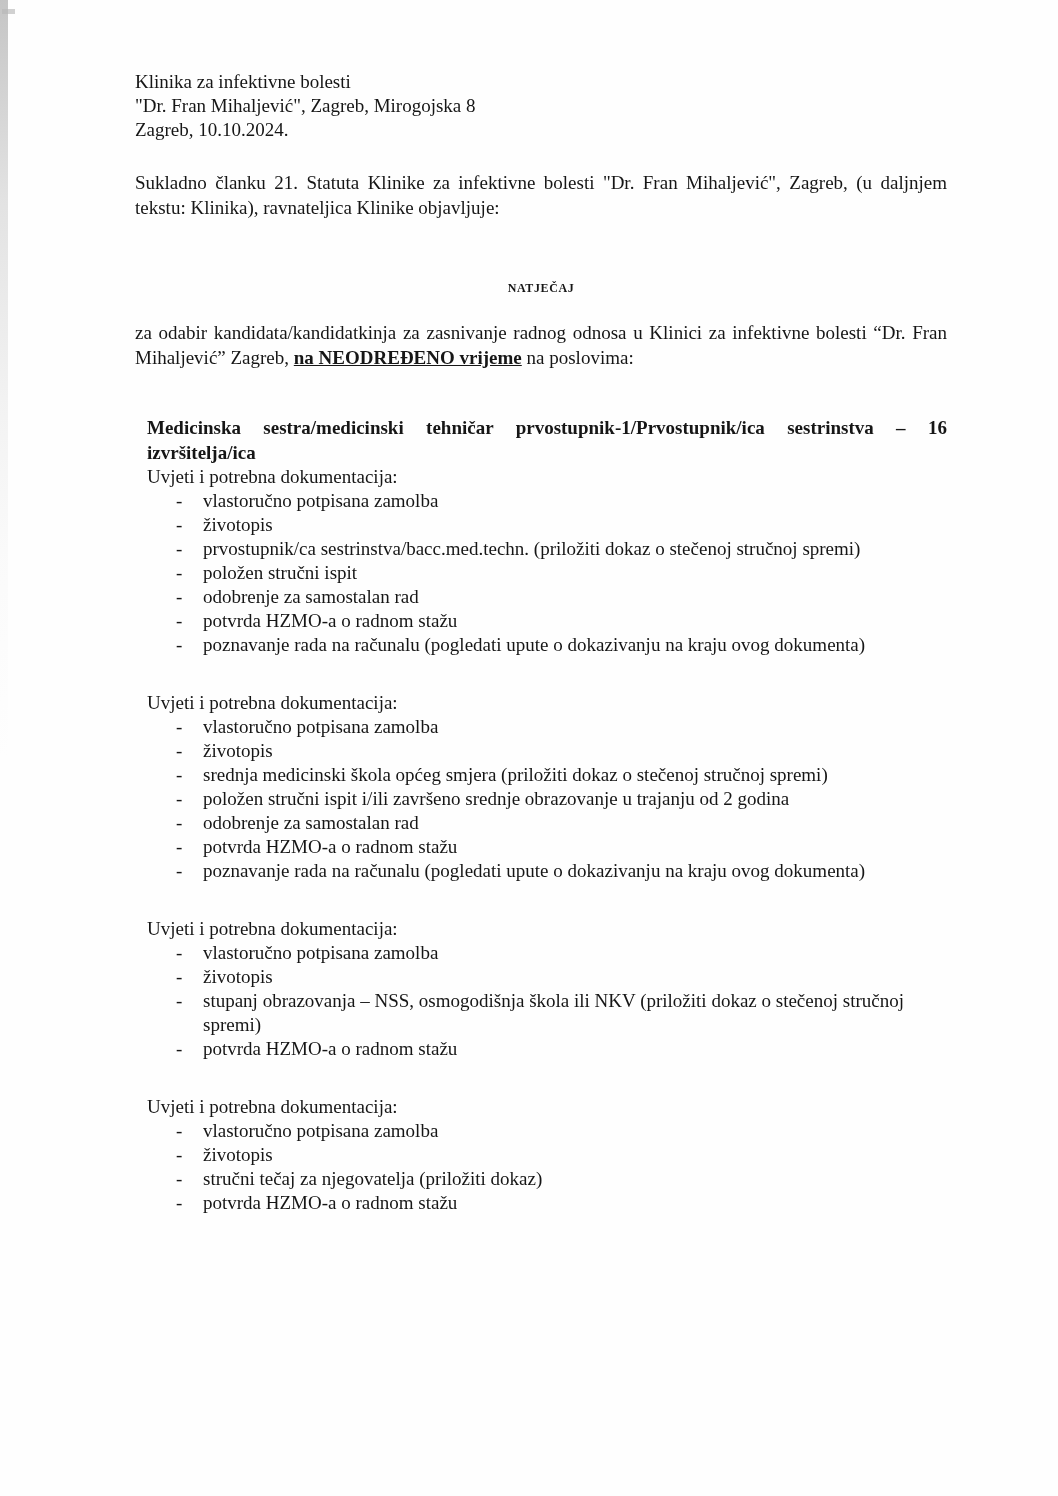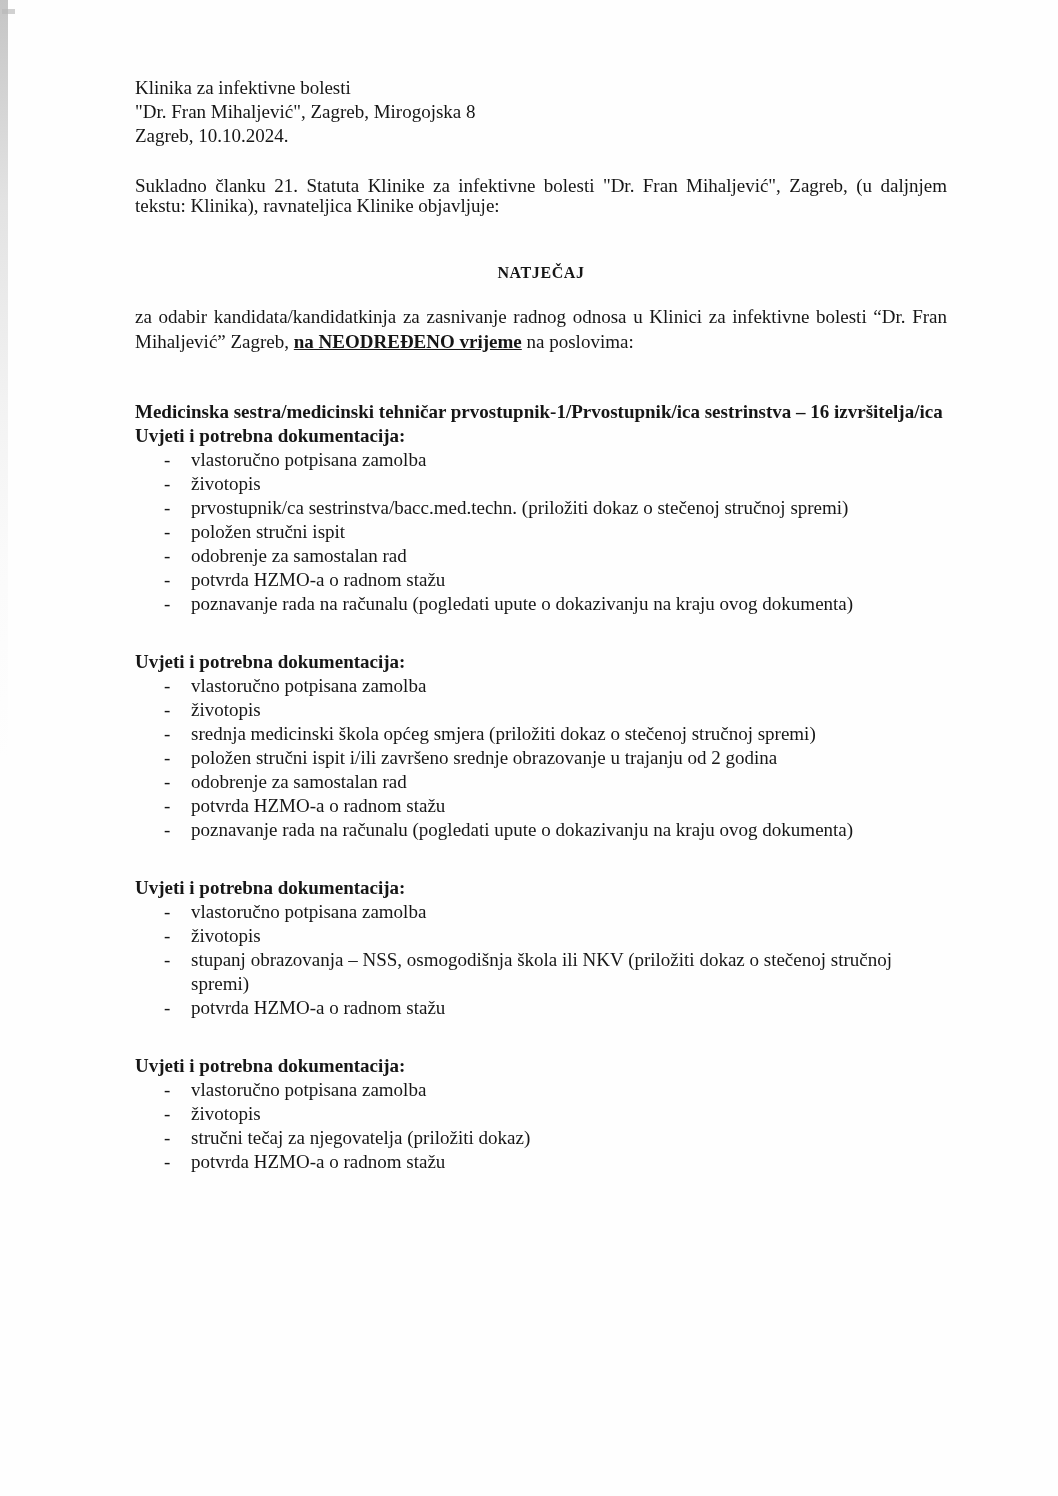--- a/index.html
+++ b/index.html
@@ -35,62 +35,62 @@
     left: 2px;
     top: 9px;
     width: 13px;
     height: 5px;
     background: #b8b8b8;
     opacity: 0.65;
   }
   .content {
     position: absolute;
     left: 135px;
-    top: 76px;
+    top: 70px;
     width: 812px;
     font-size: 19px;
   }
   .header-block {
     line-height: 24px;
   }
   .intro {
     margin-top: 28px;
-    line-height: 20px;
+    line-height: 25px;
     text-align: justify;
   }
   .doc-title {
-    margin-top: 44px;
+    margin-top: 56px;
     line-height: 25px;
     text-align: center;
     font-weight: bold;
     letter-spacing: 0.6px;
-    font-size: 16px;
+    font-size: 12px;
   }
   .subject {
     line-height: 25px;
     text-align: justify;
   }
   .subject .emph {
     font-weight: bold;
     text-decoration: underline;
   }
   .position {
     margin-top: 34px;
+    margin-left: 12px;
   }
   .position.first {
     margin-top: 45px;
   }
   .position-title {
     font-weight: bold;
     line-height: 25px;
     text-align: justify;
   }
   .conditions {
     line-height: 24px;
-    font-weight: bold;
   }
   .req-list {
     margin: 0;
     padding: 0;
     list-style: none;
   }
   .req {
     display: flex;
     line-height: 24px;
     padding-left: 29px;

